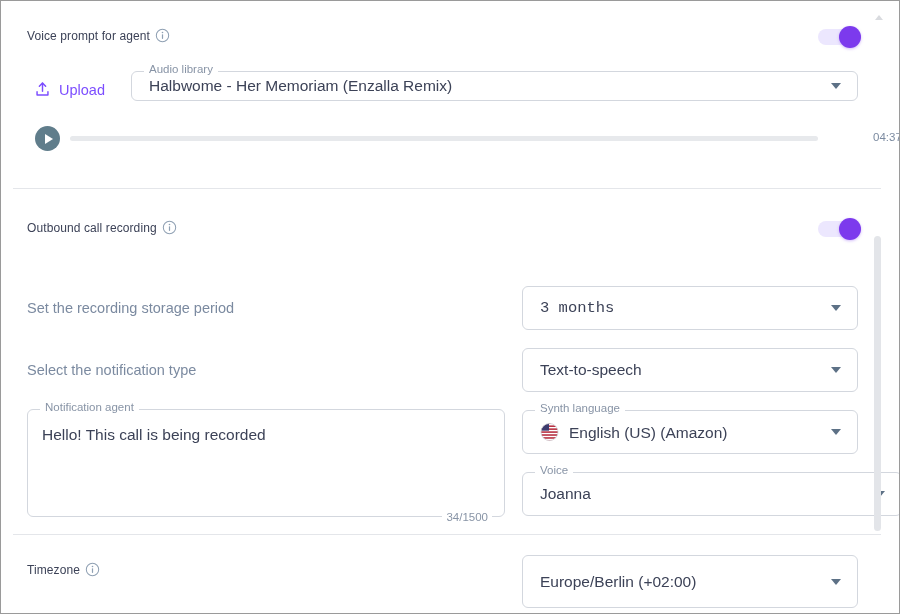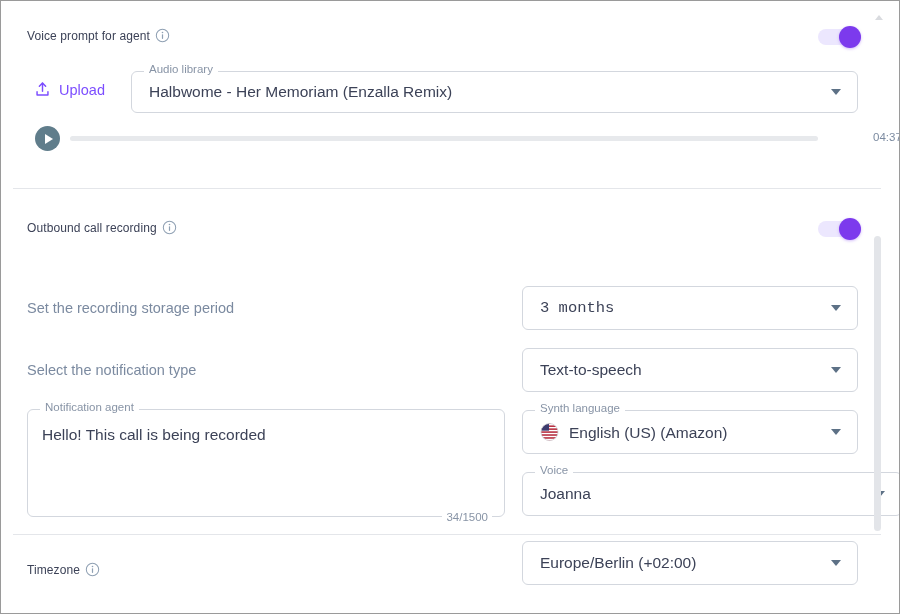--- a/index.html
+++ b/index.html
@@ -254,21 +254,21 @@
     <span>
       <svg width="17" height="17" viewBox="0 0 20 20">
         <path d="M10 2.6 L10 12" stroke="#7c4dff" stroke-width="1.7" stroke-linecap="round" fill="none"></path>
         <path d="M6.3 6.2 L10 2.5 L13.7 6.2" stroke="#7c4dff" stroke-width="1.7" stroke-linecap="round" stroke-linejoin="round" fill="none"></path>
         <path d="M3.6 12.6 L3.6 16.4 L16.4 16.4 L16.4 12.6" stroke="#7c4dff" stroke-width="1.7" stroke-linecap="round" stroke-linejoin="round" fill="none"></path>
       </svg>
     </span>
     <span>Upload</span>
   </div>
 
-  <div class="field" style="left:130px; top:70px; width:727px; height:42px;">
+  <div class="field" style="left:130px; top:70px; width:727px; height:30px;">
     <span class="legend">Audio library</span>
     <span class="value">Halbwome - Her Memoriam (Enzalla Remix)</span>
     <span class="caret"></span>
   </div>
 
   <div class="play-btn" style="left:34px; top:125px;">
     <span class="tri"></span>
   </div>
   <div class="progress" style="left:69px; top:135px; width:748px;"></div>
   <div class="time" style="left:872px; top:130px;">04:37</div>
@@ -350,21 +350,21 @@
     <span>Timezone</span>
     <span class="info-icon">
       <svg width="15" height="15" viewBox="0 0 16 16">
         <circle cx="8" cy="8" r="6.6" fill="none" stroke="#8fa0b3" stroke-width="1.1"></circle>
         <circle cx="8" cy="4.8" r="0.85" fill="#8fa0b3"></circle>
         <rect x="7.35" y="6.6" width="1.3" height="5" rx="0.6" fill="#8fa0b3"></rect>
       </svg>
     </span>
   </div>
 
-  <div class="field" style="left:521px; top:540px; width:336px; height:44px;text-align:right;">
+  <div class="field" style="left:521px; top:554px; width:336px; height:53px;text-align:right;">
     <span class="value">Europe/Berlin (+02:00)</span>
     <span class="caret"></span>
   </div>
 
   <div class="scroll-arrow-up"></div>
   <div class="scrollbar-thumb"></div>
 
 </div>
 </div>
 

